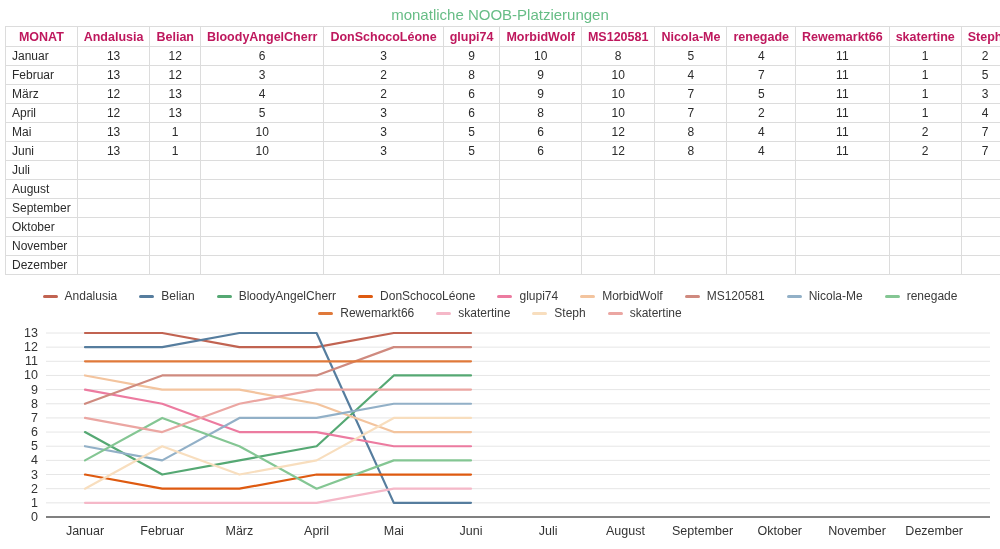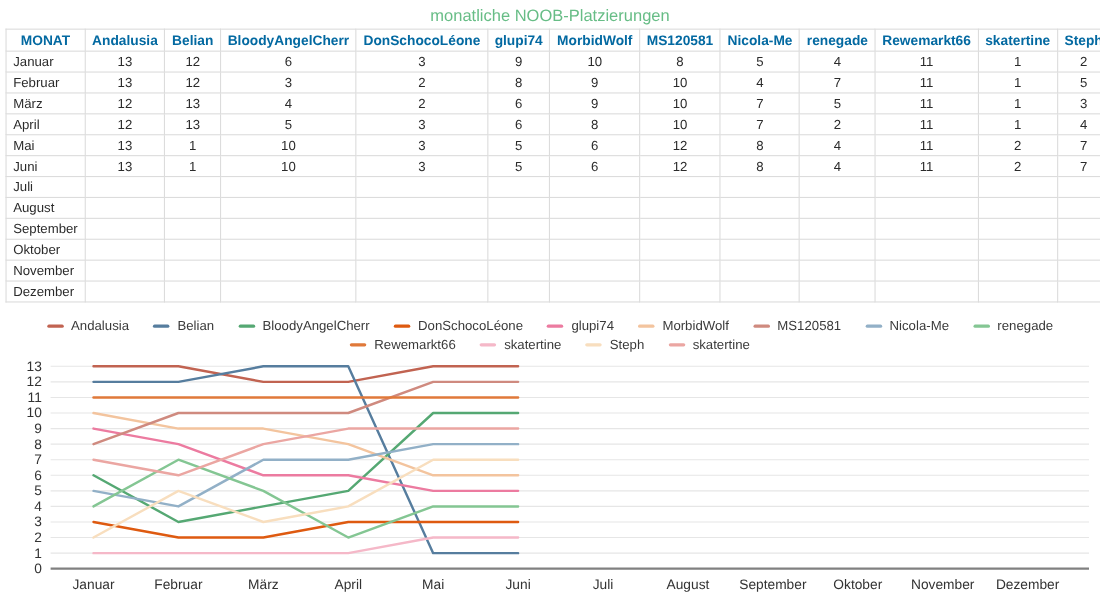--- a/index.html
+++ b/index.html
@@ -25,21 +25,21 @@
     font-size: 12px;
     color: #2b2b2b;
   }
   table.placements th, table.placements td {
     border: 1px solid #dcdcdc;
     padding: 2px 6px;
     height: 18px;
     white-space: nowrap;
   }
   table.placements th {
-    color: #0369a1;
+    color: #be185d;
     font-weight: bold;
     font-size: 12.5px;
     text-align: center;
     height: 20px;
   }
   table.placements td.month { text-align: left; padding-left: 6px; width: 58px; }
   table.placements td.val { text-align: center; }
   .chart-block { margin-top: 14px; }
   .legend {
     display: flex;

